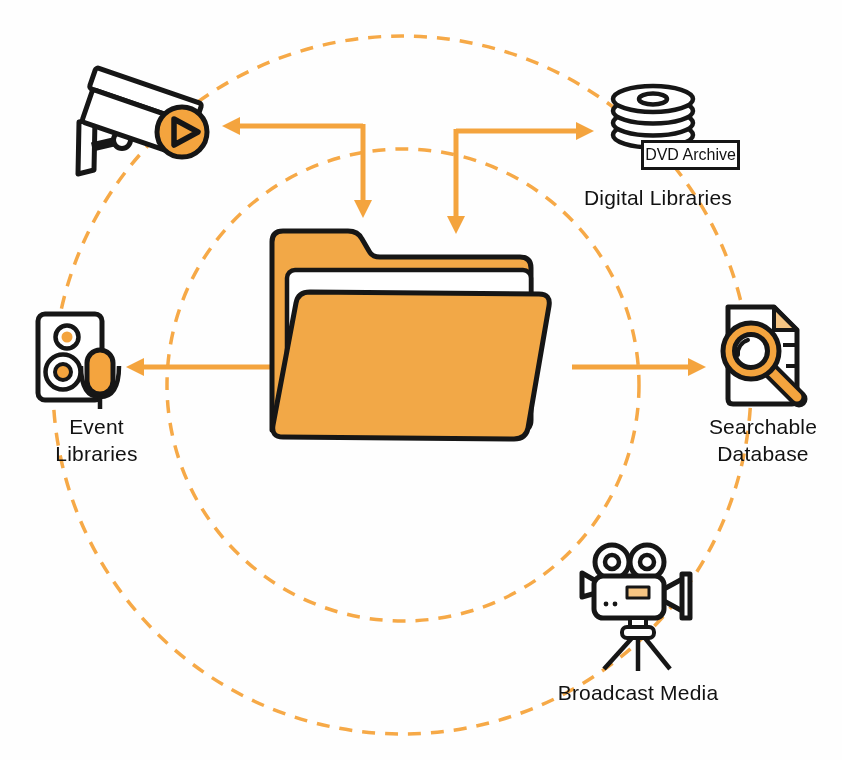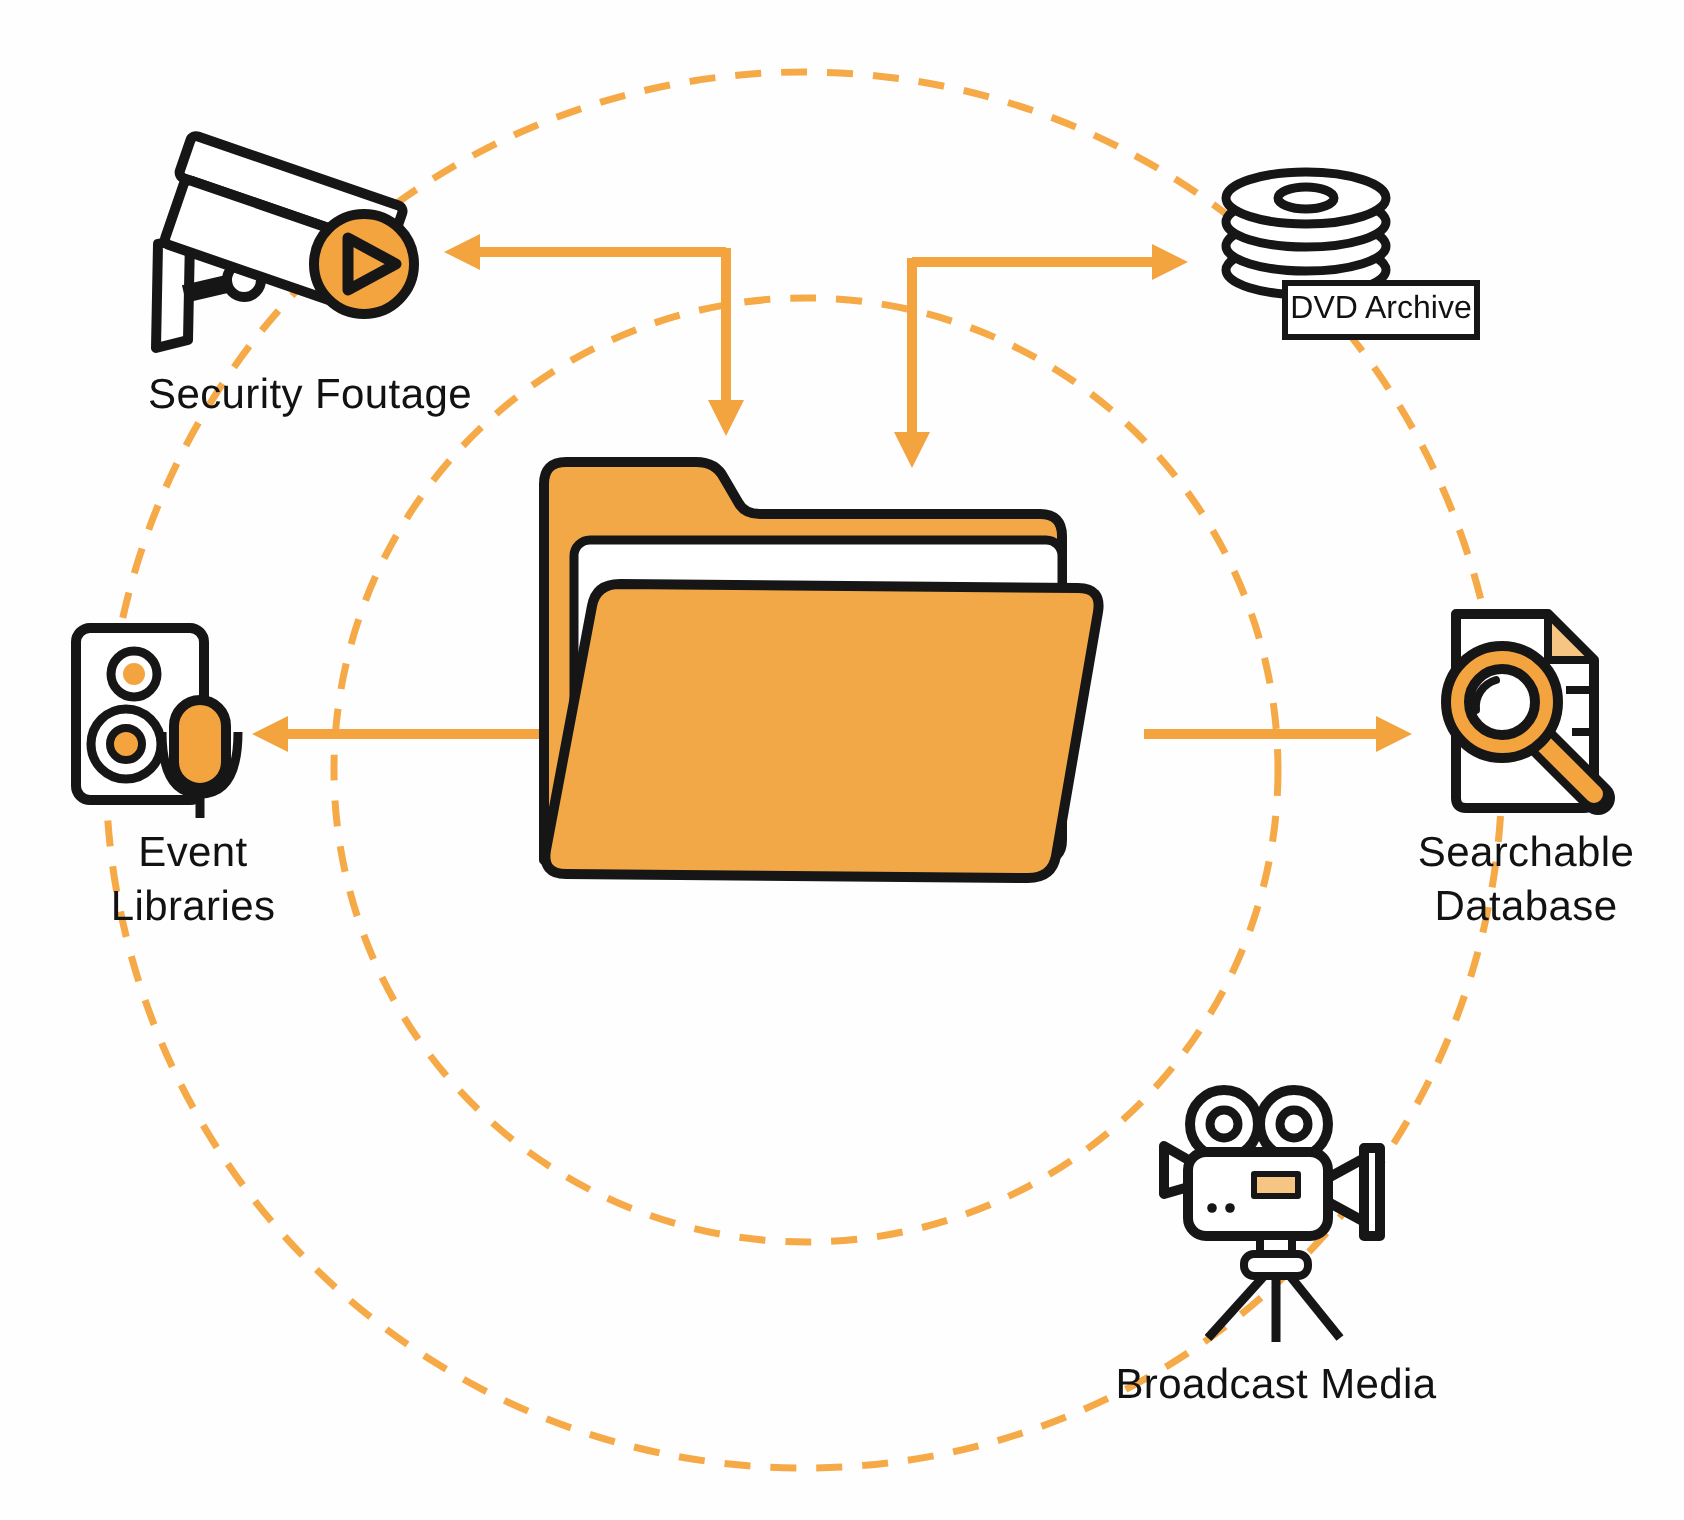--- a/index.html
+++ b/index.html
@@ -152,22 +152,22 @@
         <line class="ol" x1="632" y1="638" x2="604" y2="669" stroke-width="4.5"></line>
         <line class="ol" x1="645" y1="638" x2="670" y2="669" stroke-width="4.5"></line>
         <line class="ol" x1="638" y1="638" x2="638" y2="671" stroke-width="4.5"></line>
       </g>
     </g>
   </svg>
 
 
   <div class="badge">DVD Archive</div>
 
-  <div class="lbl" style="left:35px;top:184px;width:240px;">Security Foutage</div>
 
+  <div class="lbl" style="left:538px;top:184px;width:240px;">Digital Libraries</div>
 
   <div class="lbl" style="left:0px;top:413px;width:115px;padding-left:39px;">
     <span>Event</span><br>
     <span>Libraries</span>
   </div>
 
   <div class="lbl" style="left:518px;top:679px;width:240px;">Broadcast Media</div>
 
   <div class="lbl" style="left:683px;top:413px;width:160px;">
     <span>Searchable</span><br>

